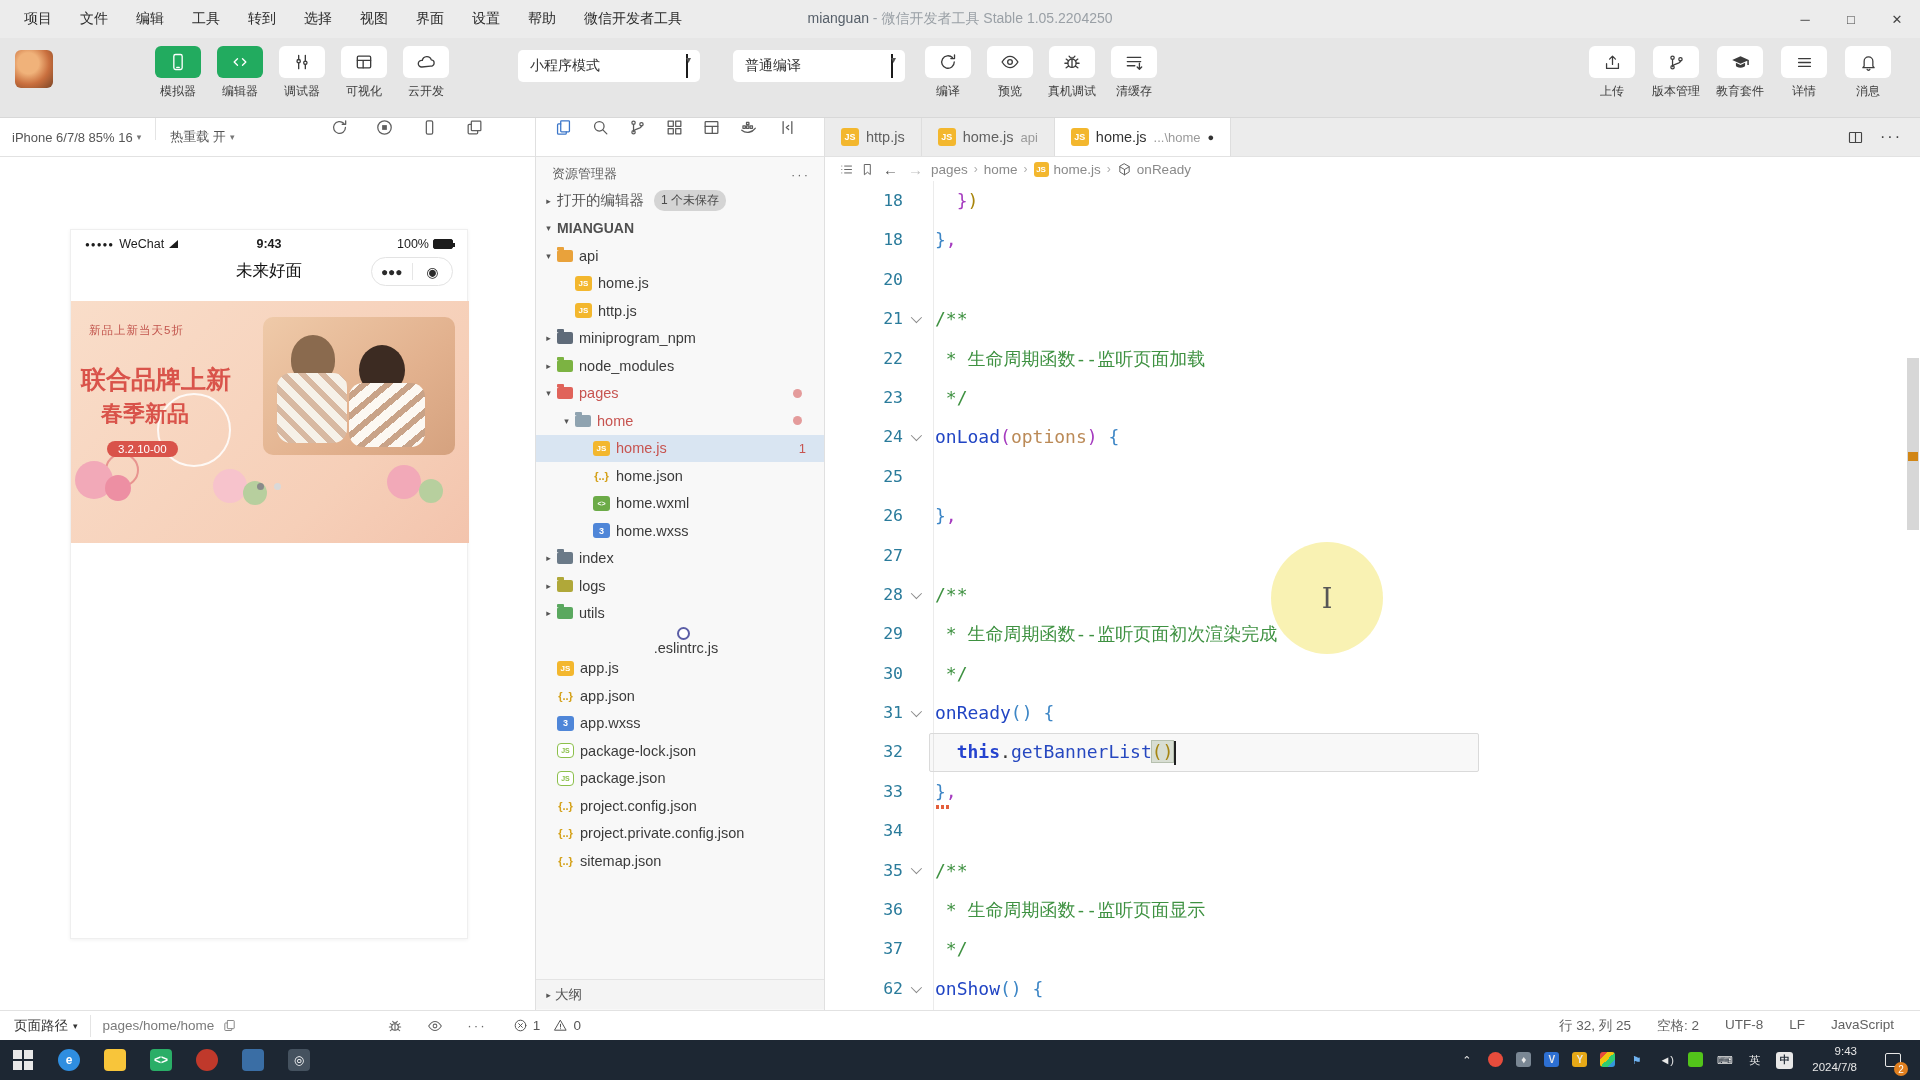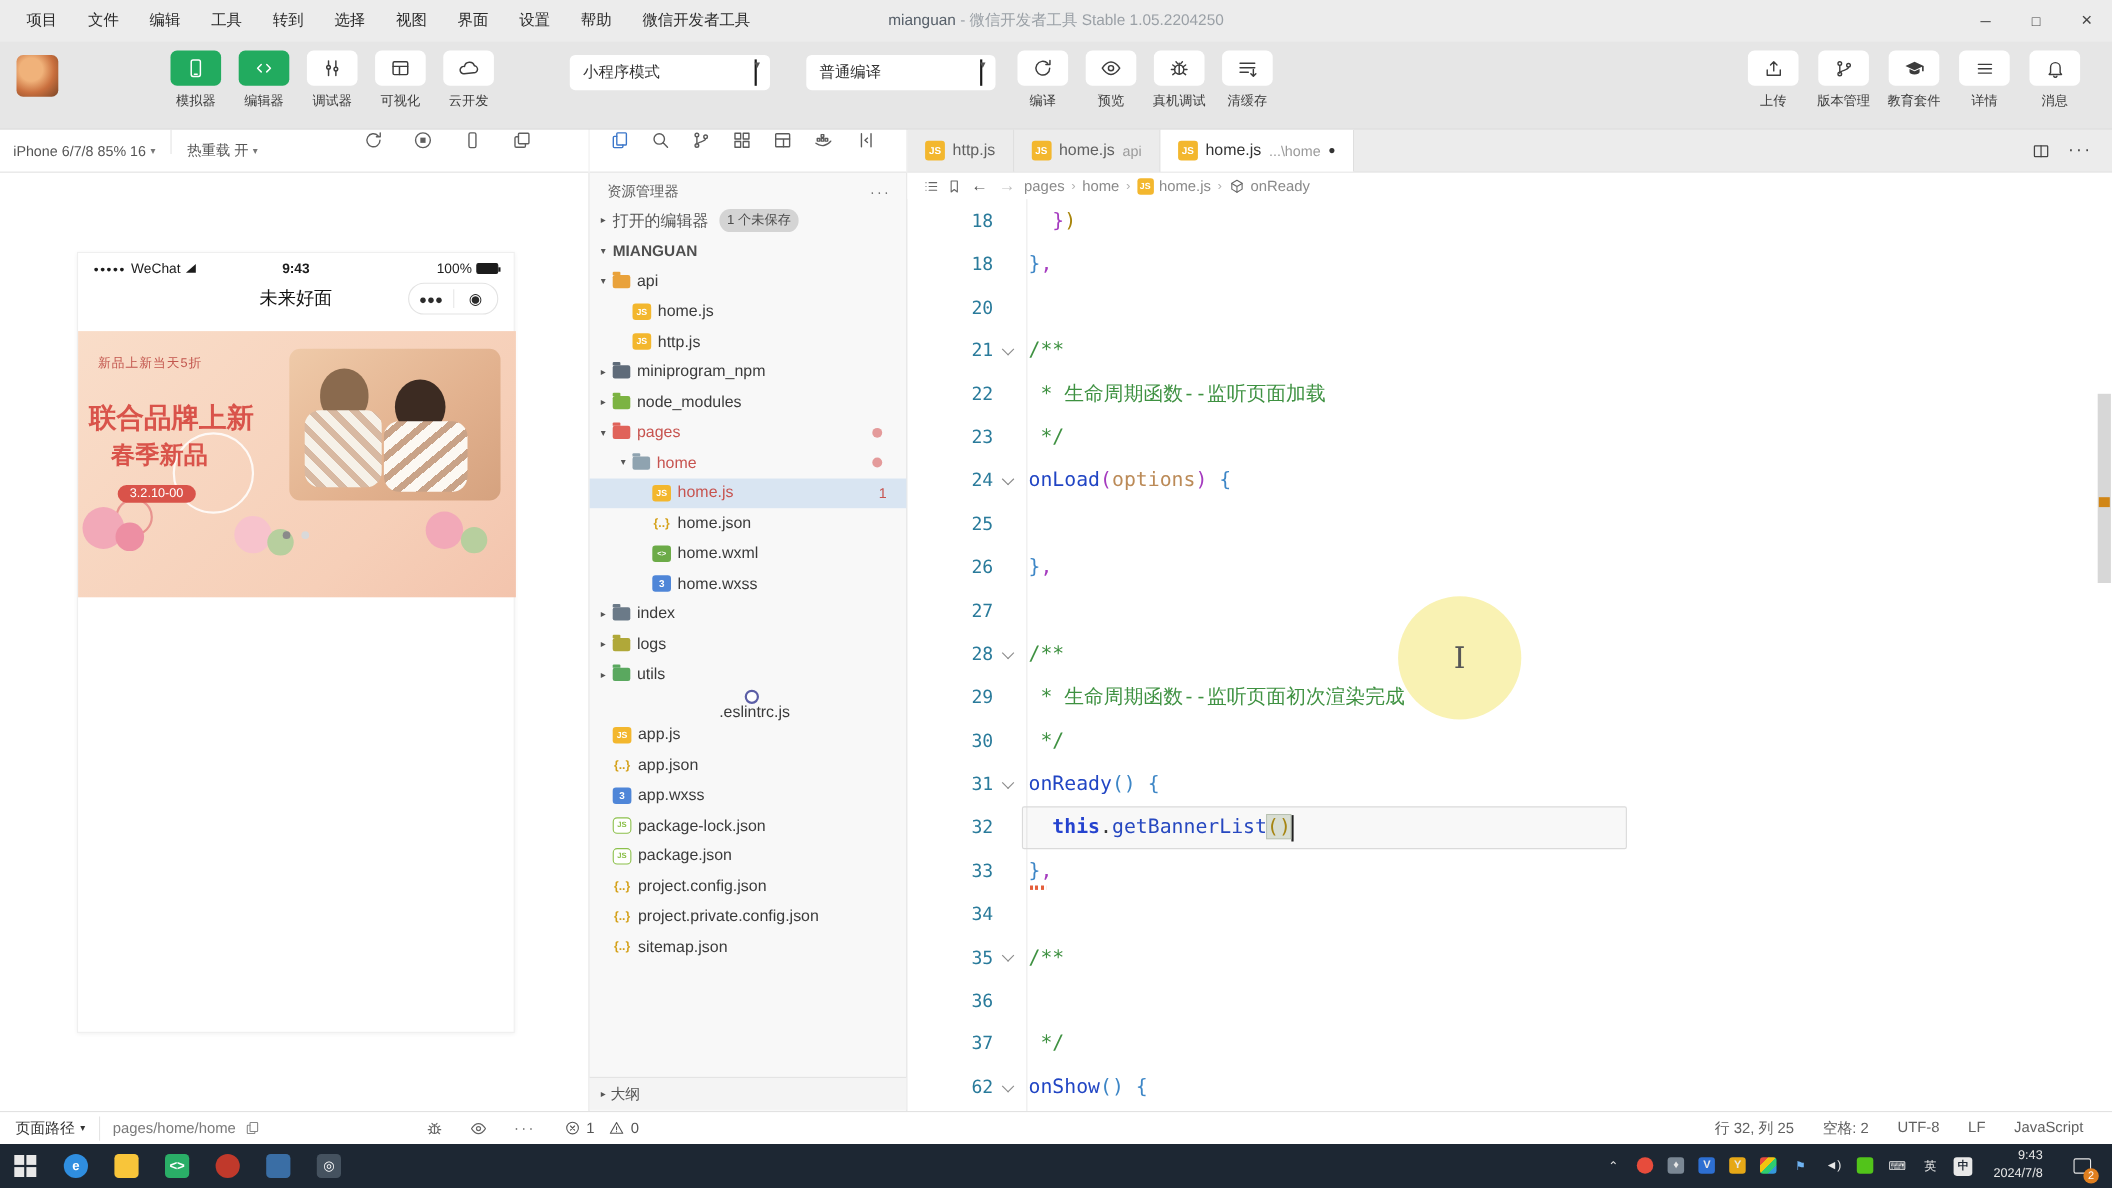--- a/index.html
+++ b/index.html
@@ -821,20 +821,21 @@
       <div class="cl">
         <span class="ln">35</span>
         <span class="fold">
           <i class="chev"></i>
         </span>
         <span class="ct"><span class="tk-cm">/**</span></span>
       </div>
       <div class="cl">
         <span class="ln">36</span>
         <span class="fold"></span>
+        <span class="ct"><span class="tk-cm"> * 生命周期函数--监听页面显示</span></span>
       </div>
       <div class="cl">
         <span class="ln">37</span>
         <span class="fold"></span>
         <span class="ct"><span class="tk-cm"> */</span></span>
       </div>
       <div class="cl">
         <span class="ln">62</span>
         <span class="fold">
           <i class="chev"></i>

